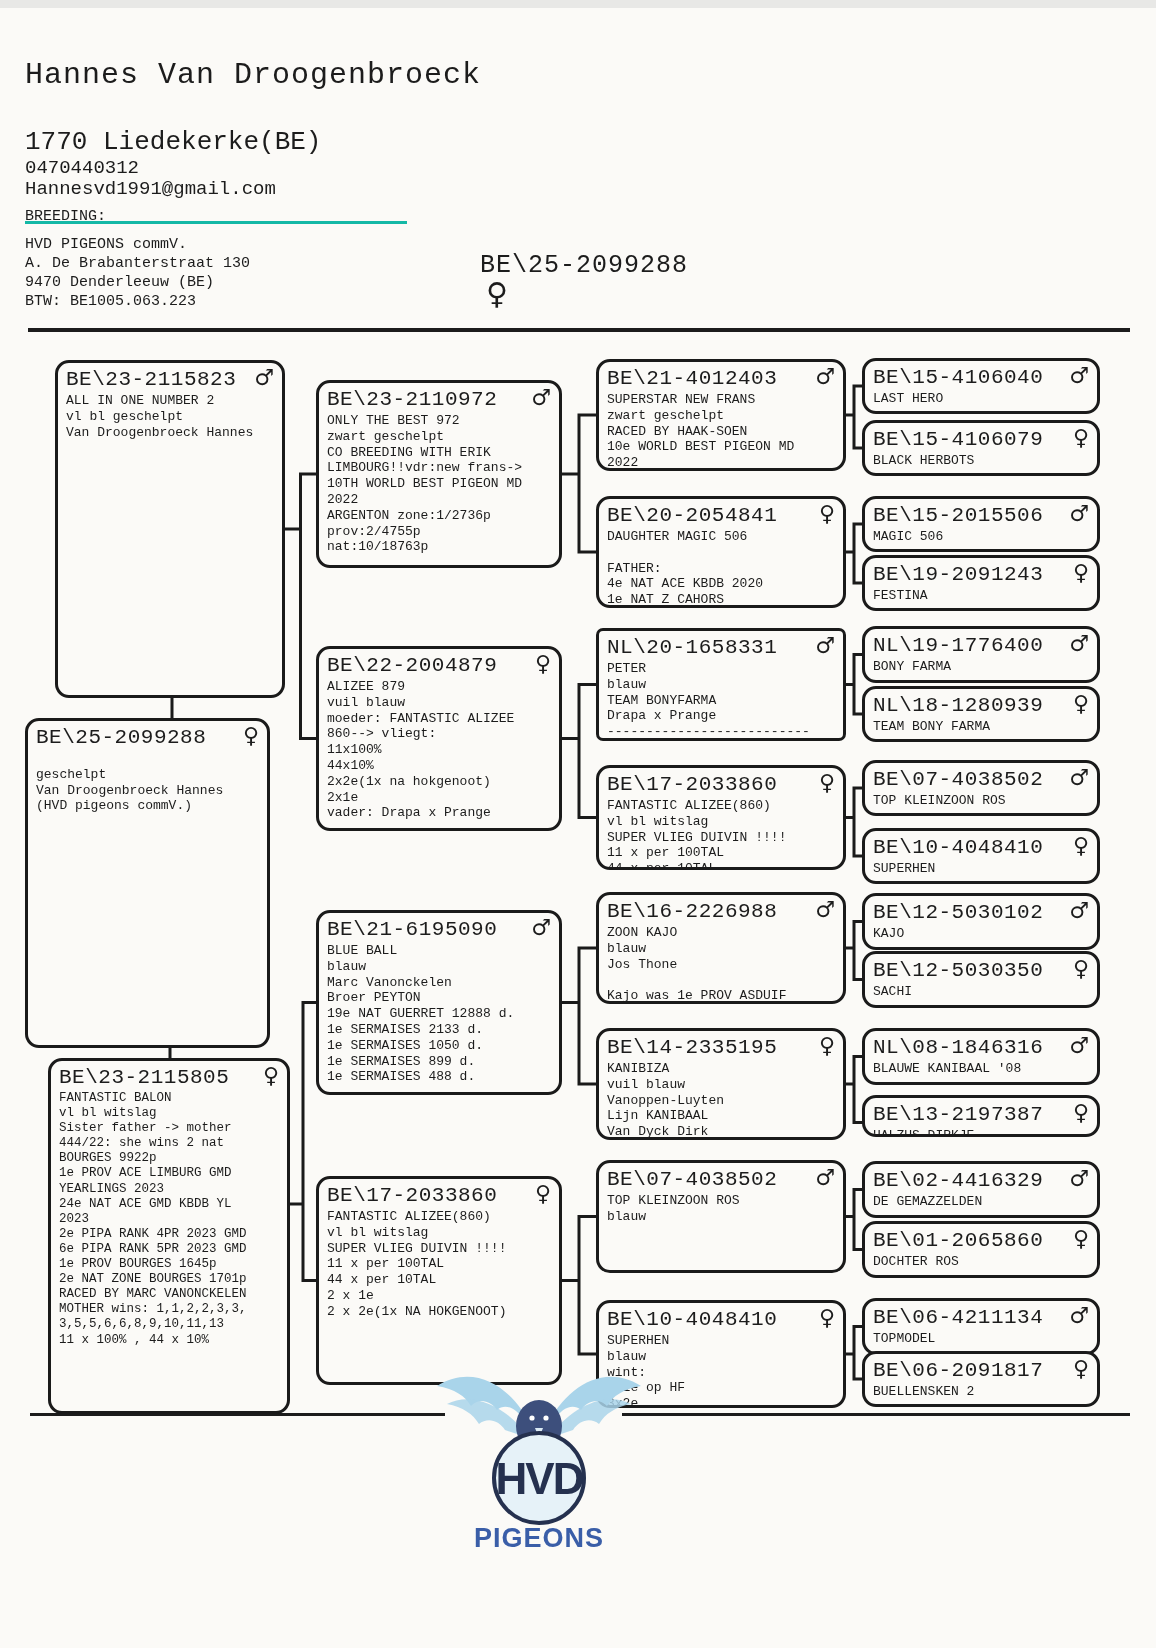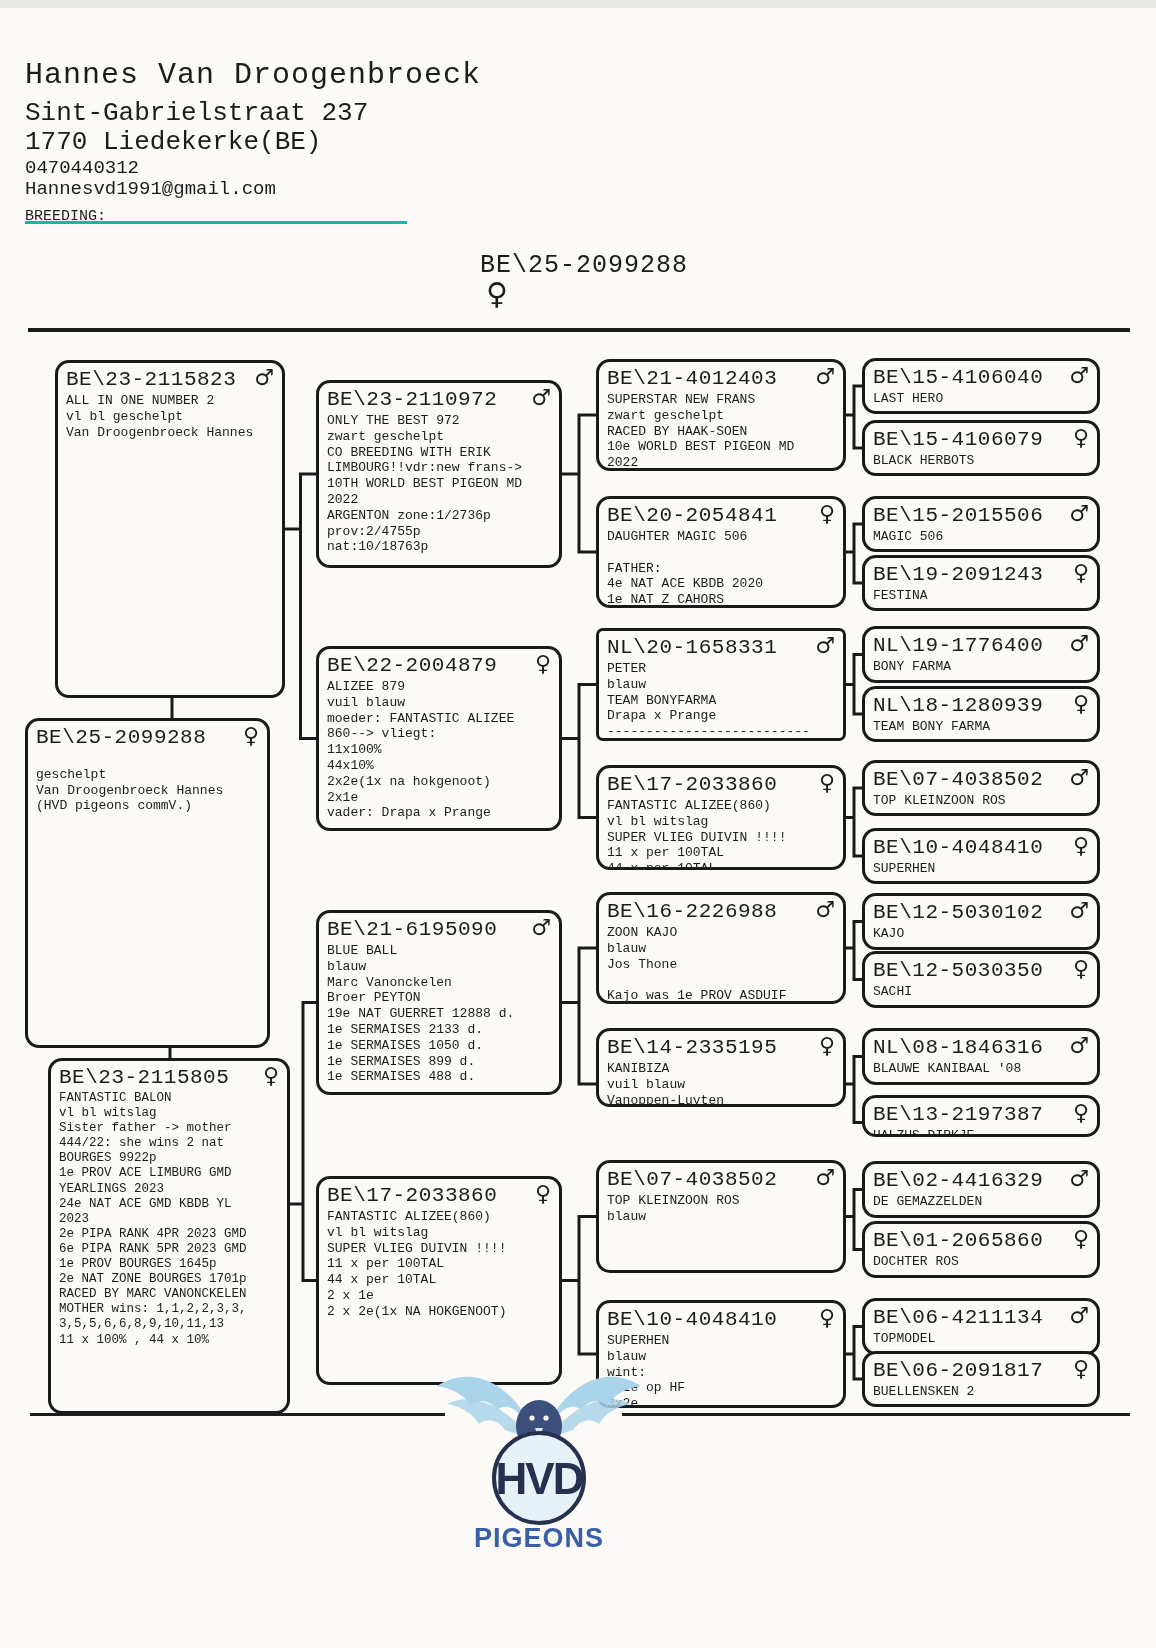--- a/index.html
+++ b/index.html
@@ -37,25 +37,28 @@
   svg.connectors{position:absolute;left:0;top:0;pointer-events:none;}
   
   .logo{left:425px;top:1338px;width:228px;height:206px;}
 </style>
 </head>
 <body>
 
 <div class="page">
 
   <div class="abs h-name">Hannes Van Droogenbroeck</div>
-  <div class="abs h-addr1">Sint-Gabrielstraat 237</div>
   <div class="abs h-addr2">1770 Liedekerke(BE)</div>
   <div class="abs h-phone">0470440312</div>
   <div class="abs h-email">Hannesvd1991@gmail.com</div>
   <div class="abs h-breeding">BREEDING:</div>
+  <div class="abs h-company">HVD PIGEONS commV.
+A. De Brabanterstraat 130
+9470 Denderleeuw (BE)
+BTW: BE1005.063.223</div>
   <div class="abs h-subjring">BE\25-2099288</div>
   <div class="abs h-subjsex">♀</div>
 
   <div class="abs rule-top"></div>
   <div class="abs rule-bot-l"></div>
   <div class="abs rule-bot-r"></div>
 
   <svg class="connectors" width="1156" height="1648" viewBox="0 0 1156 1648">
     <path id="conn-path" fill="none" stroke="#1a1a1a" stroke-width="3" stroke-linecap="square" d="M 285 521 H 300.5 M 300.5 466 V 730.5 M 300.5 466 H 316 M 300.5 730.5 H 316 M 290 1196 H 303 M 303 994.5 V 1272.5 M 303 994.5 H 316 M 303 1272.5 H 316 M 562 466 H 579 M 579 407 V 544 M 579 407 H 596 M 579 544 H 596 M 562 730.5 H 579 M 579 676.5 V 809.5 M 579 676.5 H 596 M 579 809.5 H 596 M 562 994.5 H 579 M 579 940 V 1076 M 579 940 H 596 M 579 1076 H 596 M 562 1272.5 H 579 M 579 1208.5 V 1346 M 579 1208.5 H 596 M 579 1346 H 596 M 846 407 H 854 M 854 378 V 440 M 854 378 H 862 M 854 440 H 862 M 846 544 H 854 M 854 516 V 575 M 854 516 H 862 M 854 575 H 862 M 846 676.5 H 854 M 854 646.5 V 706 M 854 646.5 H 862 M 854 706 H 862 M 846 809.5 H 854 M 854 780 V 848 M 854 780 H 862 M 854 848 H 862 M 846 940 H 854 M 854 913.5 V 971.5 M 854 913.5 H 862 M 854 971.5 H 862 M 846 1076 H 854 M 854 1048.5 V 1114.5 M 854 1048.5 H 862 M 854 1114.5 H 862 M 846 1208.5 H 854 M 854 1181.5 V 1241.5 M 854 1181.5 H 862 M 854 1241.5 H 862 M 846 1346 H 854 M 854 1318.5 V 1371 M 854 1318.5 H 862 M 854 1371 H 862 M 172 690 V 710 M 170 1040 V 1050 "></path>
   </svg>
@@ -138,21 +141,21 @@
         </div>
         <div class="box-lines"><div class="line">FANTASTIC ALIZEE(860)</div><div class="line">vl bl witslag</div><div class="line">SUPER VLIEG DUIVIN !!!!</div><div class="line">11 x per 100TAL</div><div class="line">44 x per 10TAL</div></div>
       </div>
       <div class="box" style="left: 596px; top: 884px; width: 250px; height: 112px;">
         <div class="box-title">
           <span class="ring">BE\16-2226988</span>
           <span class="sex">♂</span>
         </div>
         <div class="box-lines"><div class="line">ZOON KAJO</div><div class="line">blauw</div><div class="line">Jos Thone</div><div class="line">&nbsp;</div><div class="line">Kajo was 1e PROV ASDUIF</div></div>
       </div>
-      <div class="box" style="left: 596px; top: 1020px; width: 250px; height: 79px;">
+      <div class="box" style="left: 596px; top: 1020px; width: 250px; height: 112px;">
         <div class="box-title">
           <span class="ring">BE\14-2335195</span>
           <span class="sex">♀</span>
         </div>
         <div class="box-lines"><div class="line">KANIBIZA</div><div class="line">vuil blauw</div><div class="line">Vanoppen-Luyten</div><div class="line">Lijn KANIBAAL</div><div class="line">Van Dyck Dirk</div></div>
       </div>
       <div class="box" style="left: 596px; top: 1152px; width: 250px; height: 113px;">
         <div class="box-title">
           <span class="ring">BE\07-4038502</span>
           <span class="sex">♂</span>

